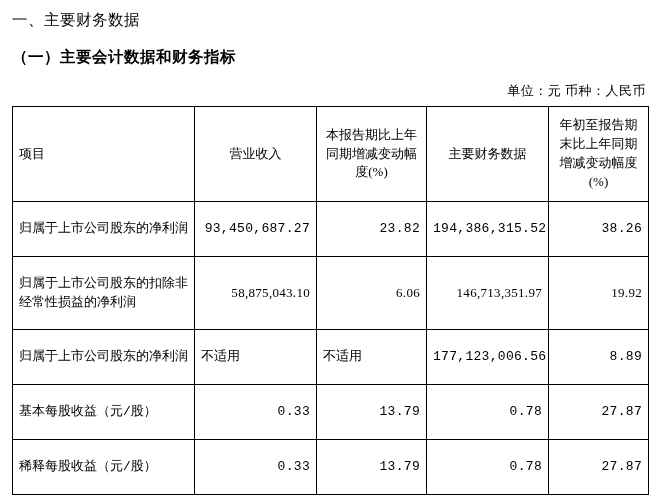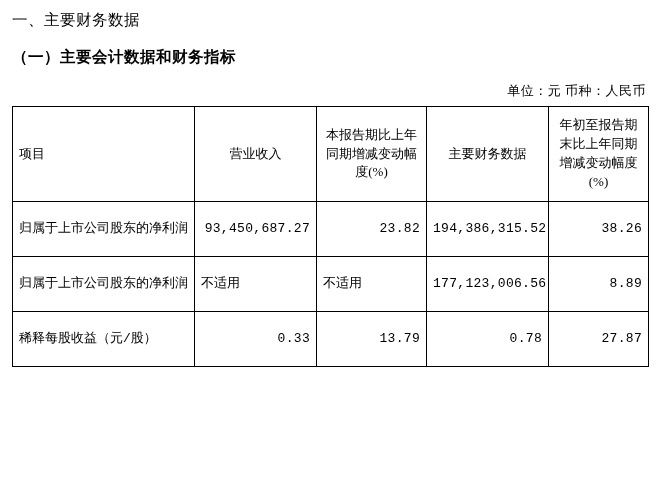--- a/index.html
+++ b/index.html
@@ -109,26 +109,40 @@
       </tr>
     </thead>
     <tbody>
       <tr class="row-tall">
         <td class="cell-label">归属于上市公司股东的净利润</td>
         <td class="cell-num">93,450,687.27</td>
         <td class="cell-num">23.82</td>
         <td class="cell-num">194,386,315.52</td>
         <td class="cell-num">38.26</td>
       </tr>
+      <tr class="row-xtall">
+        <td class="cell-label">归属于上市公司股东的扣除非经常性损益的净利润</td>
+        <td class="cell-num">58,875,043.10</td>
+        <td class="cell-num">6.06</td>
+        <td class="cell-num">146,713,351.97</td>
+        <td class="cell-num">19.92</td>
+      </tr>
       <tr class="row-tall">
         <td class="cell-label">归属于上市公司股东的净利润</td>
         <td class="cell-text-center">不适用</td>
         <td class="cell-text-center">不适用</td>
         <td class="cell-num">177,123,006.56</td>
         <td class="cell-num">8.89</td>
+      </tr>
+      <tr class="row-tall">
+        <td class="cell-label">基本每股收益（元/股）</td>
+        <td class="cell-num">0.33</td>
+        <td class="cell-num">13.79</td>
+        <td class="cell-num">0.78</td>
+        <td class="cell-num">27.87</td>
       </tr>
       <tr class="row-tall">
         <td class="cell-label">稀释每股收益（元/股）</td>
         <td class="cell-num">0.33</td>
         <td class="cell-num">13.79</td>
         <td class="cell-num">0.78</td>
         <td class="cell-num">27.87</td>
       </tr>
 
     </tbody>

